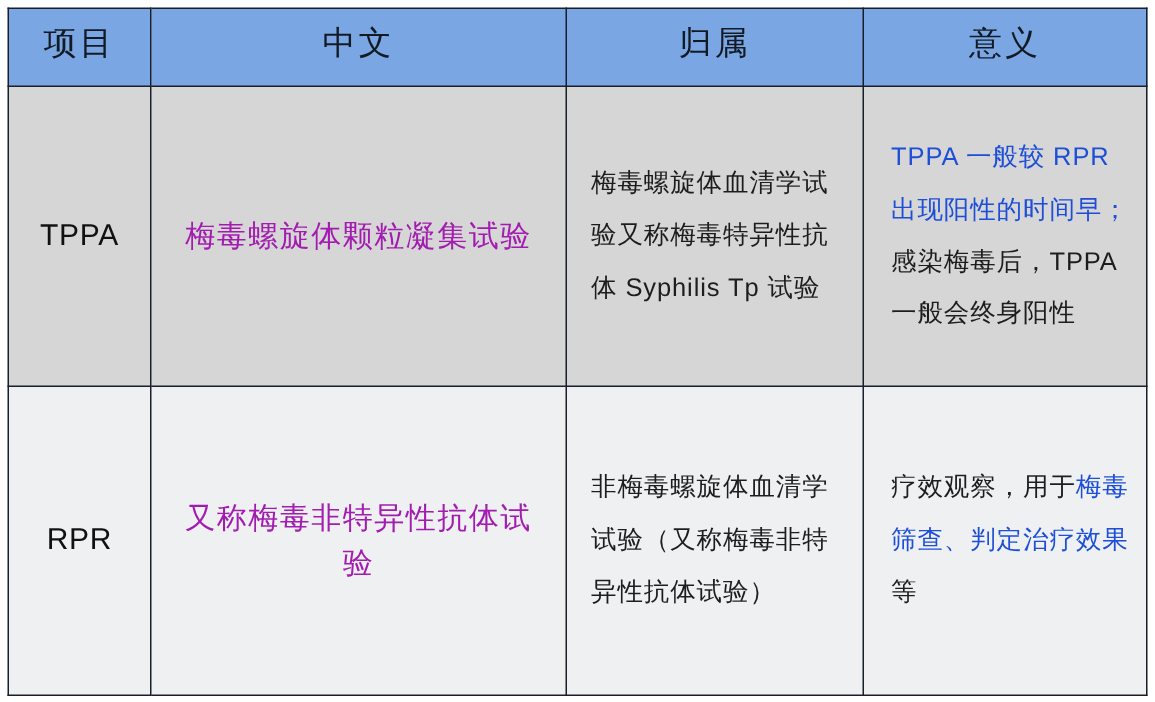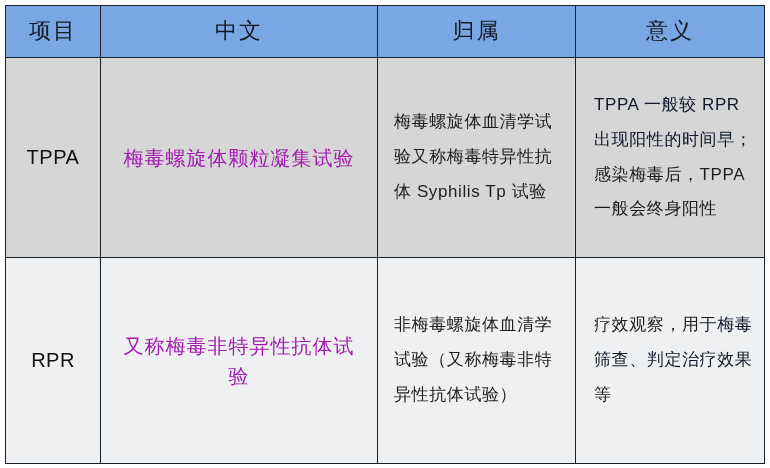--- a/index.html
+++ b/index.html
@@ -45,20 +45,21 @@
   col.c-cn    { width: 277px; }
   col.c-attr  { width: 198px; }
   col.c-mean  { width: 189px; }
 
   
   thead th {
     background: #7aa6e4;
     height: 52px;
     text-align: center;
     font-weight: normal;
+    font-family: Liberation Mono, monospace;
   }
   .hdr-text {
     display: block;
     font-size: 22px;
     color: #121a24;
     letter-spacing: 2px;
     line-height: 1.2;
   }
 
   
@@ -94,21 +95,21 @@
     letter-spacing: 0.6px;
     padding-left: 16px;
     padding-right: 10px;
   }
 
   .cell-para--mean {
     padding-left: 18px;
     padding-right: 8px;
   }
 
-  .hl-red { color: #0f172a; }
+  .hl-red { color: #1d4ed8; }
   .txt-black { color: #1d1d1d; }
 </style>
 </head>
 <body>
 
 <div class="sheet">
 
   <table class="comparison-table">
     <colgroup>
       <col class="c-item">

